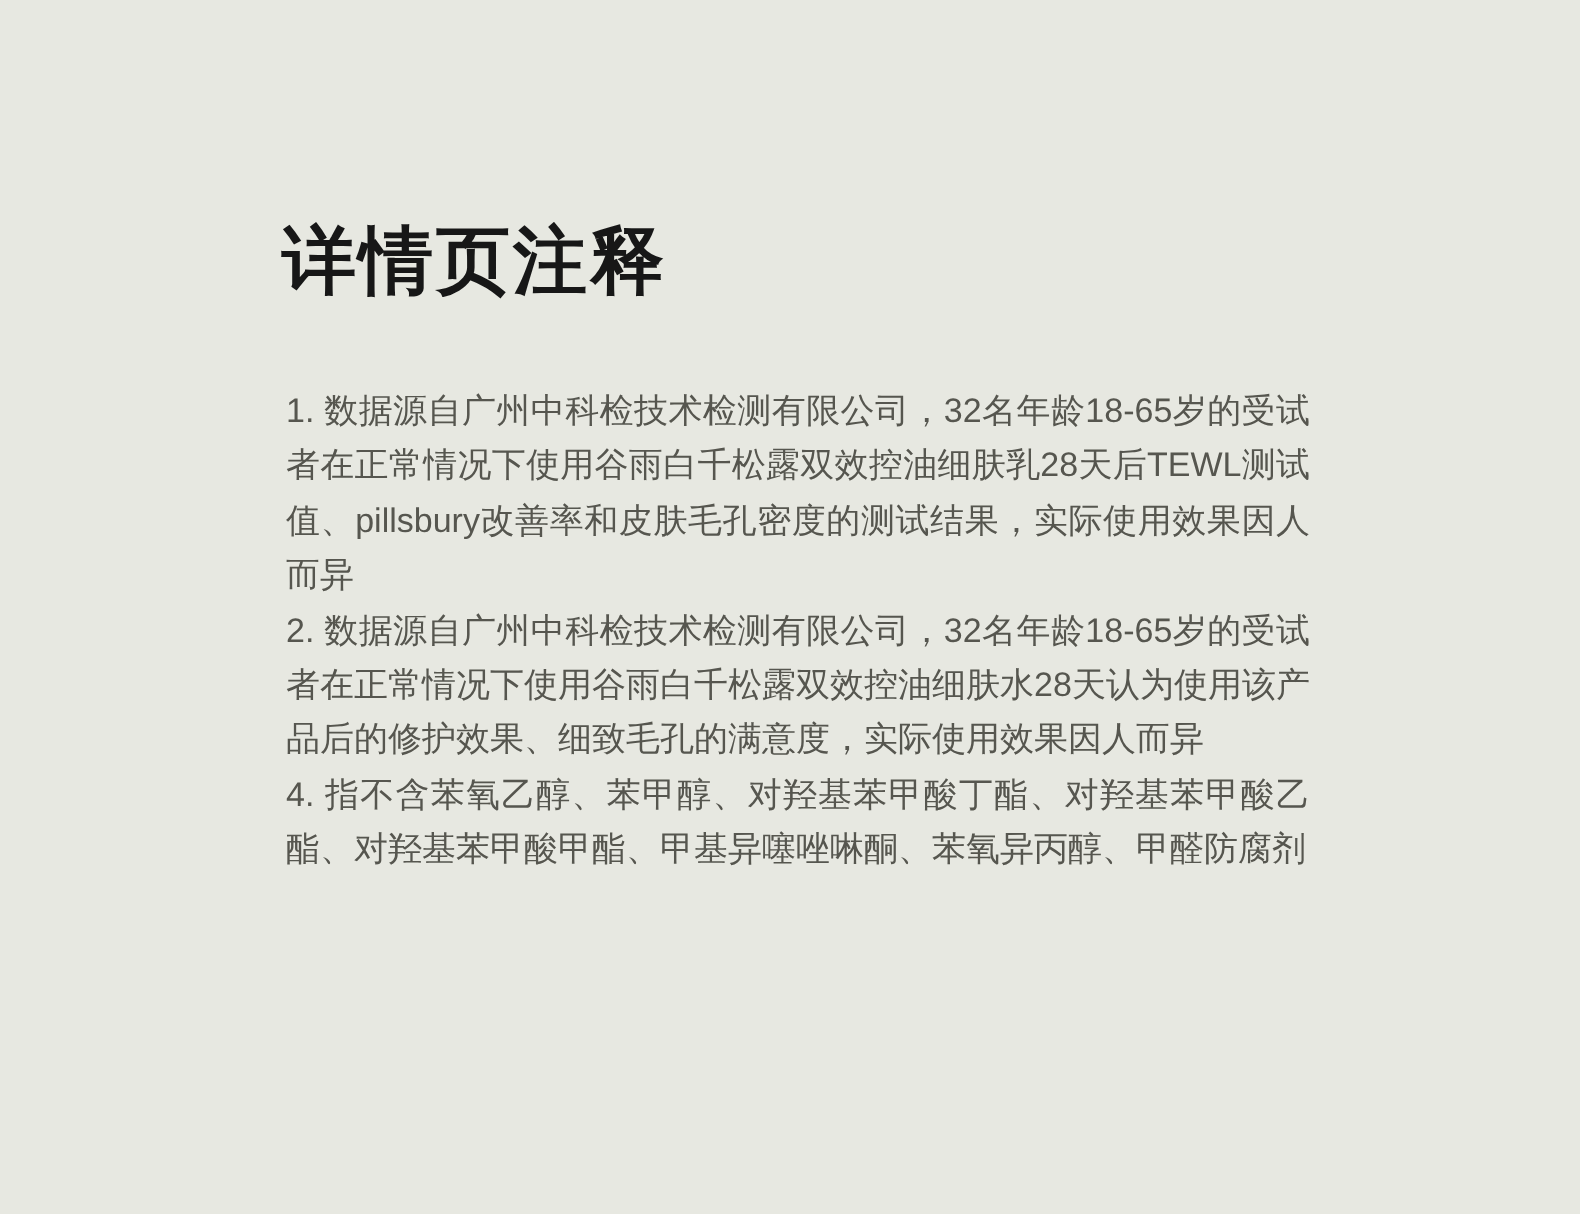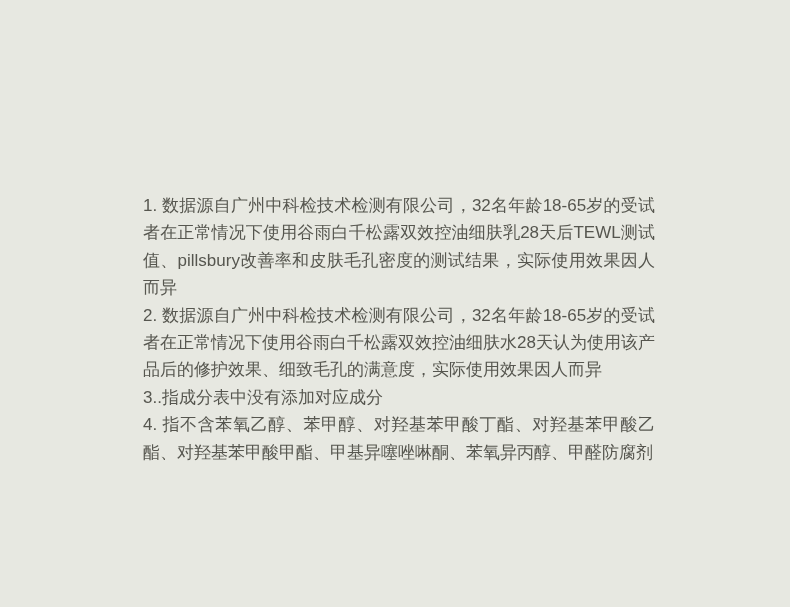--- a/index.html
+++ b/index.html
@@ -32,19 +32,19 @@
     color: #56564f;
     text-align: justify;
     text-justify: inter-ideograph;
   }
   .note { margin: 0; }
 </style>
 </head>
 <body>
 
 <div class="canvas">
+  <h1 class="title">详情页注释</h1>
   <div class="notes">
     <p class="note">1. 数据源自广州中科检技术检测有限公司，32名年龄18-65岁的受试者在正常情况下使用谷雨白千松露双效控油细肤乳28天后TEWL测试值、pillsbury改善率和皮肤毛孔密度的测试结果，实际使用效果因人而异</p>
     <p class="note">2. 数据源自广州中科检技术检测有限公司，32名年龄18-65岁的受试者在正常情况下使用谷雨白千松露双效控油细肤水28天认为使用该产品后的修护效果、细致毛孔的满意度，实际使用效果因人而异</p>
-    <p class="note">3..指成分表中没有添加对应成分</p>
     <p class="note">4. 指不含苯氧乙醇、苯甲醇、对羟基苯甲酸丁酯、对羟基苯甲酸乙酯、对羟基苯甲酸甲酯、甲基异噻唑啉酮、苯氧异丙醇、甲醛防腐剂</p>
   </div>
 </div>
 
 </body></html>

